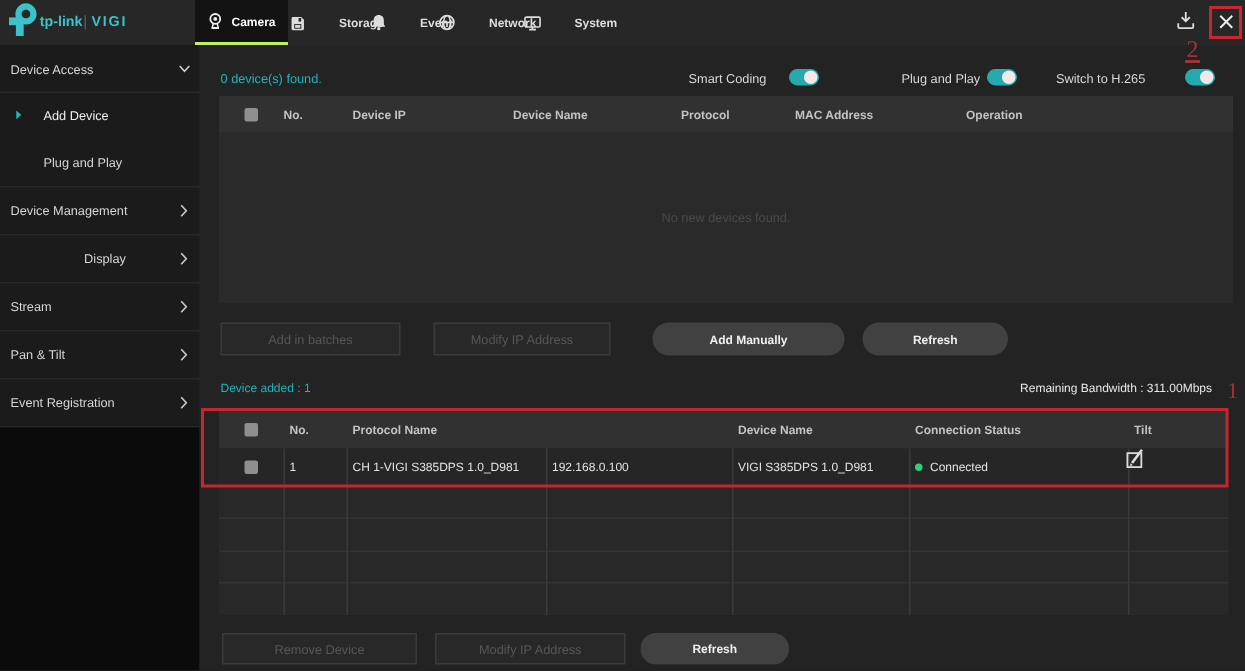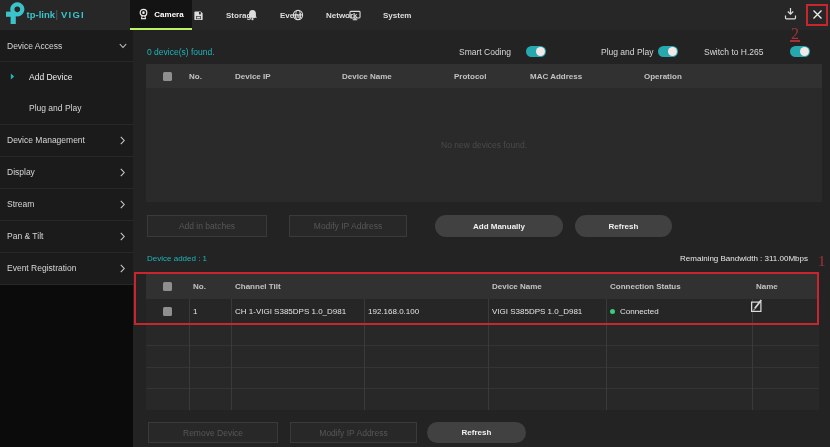--- a/index.html
+++ b/index.html
@@ -115,21 +115,21 @@
     <span style="padding-left:29px;">Plug and Play</span>
   </div>
 <div class="abs hline" style="left:0; top:124px; width:133px; background:#282828;"></div>
 <div class="snav" style="top:124px; height:32px;">
     <span style="padding-left:7px;">Device Management</span>
   <svg class="chev" width="5" height="9" viewBox="0 0 5 9">
       <path d="M0.8 0.8 L4.2 4.5 L0.8 8.2" fill="none" stroke="#c8c8c8" stroke-width="1.1"></path>
     </svg>
 </div>
 <div class="abs hline" style="left:0; top:156px; width:133px; background:#282828;"></div>
-<div class="snav" style="top:156px; height:32px;">
+<div class="snav" style="top:156px; height:32px;justify-content:center;">
     <span style="padding-left:7px;">Display</span>
   <svg class="chev" width="5" height="9" viewBox="0 0 5 9">
       <path d="M0.8 0.8 L4.2 4.5 L0.8 8.2" fill="none" stroke="#c8c8c8" stroke-width="1.1"></path>
     </svg>
 </div>
 <div class="abs hline" style="left:0; top:188px; width:133px; background:#282828;"></div>
 <div class="snav" style="top:188px; height:32px;">
     <span style="padding-left:7px;">Stream</span>
   <svg class="chev" width="5" height="9" viewBox="0 0 5 9">
       <path d="M0.8 0.8 L4.2 4.5 L0.8 8.2" fill="none" stroke="#c8c8c8" stroke-width="1.1"></path>
@@ -189,24 +189,24 @@
 
 <div class="abs teal" style="left:147px; top:254px; font-size:8px;">Device added : 1</div>
 <div class="abs" style="left:608px; top:254px; width:200px; text-align:right; font-size:8px; color:#e8e8e8;">Remaining Bandwidth : 311.00Mbps</div>
 <div class="abs" style="left:818px; top:253px; font-family:'Liberation Serif', serif; font-size:15px; color:#a23238;">1</div>
 
 <div class="thead" style="left:146px; top:274px; width:673px; height:25px;">
   <div class="thcell" style="left:0; width:43px; padding-left:17px;">
       <div class="cb"></div>
     </div>
   <div class="thcell" style="left:43px; width:42px;">No.</div>
-  <div class="thcell" style="left:85px; width:133px;">Channel Tilt</div>
+  <div class="thcell" style="left:85px; width:133px;">Protocol Name</div>
   <div class="thcell" style="left:342px; width:118px;">Device Name</div>
   <div class="thcell" style="left:460px; width:146px;">Connection Status</div>
-  <div class="thcell" style="left:606px; width:67px;">Name</div>
+  <div class="thcell" style="left:606px; width:67px;">Tilt</div>
 </div>
 <div class="abs" style="left:146px; top:299px; width:673px; height:25px; background:#262626;">
   <div class="cell" style="left:0; width:43px; padding-left:17px;">
       <div class="cb"></div>
     </div>
   <div class="cell" style="left:43px; width:42px;">1</div>
   <div class="cell" style="left:85px; width:133px;">CH 1-VIGI S385DPS 1.0_D981</div>
   <div class="cell" style="left:218px; width:124px;">192.168.0.100</div>
   <div class="cell" style="left:342px; width:118px;">VIGI S385DPS 1.0_D981</div>
   <div class="cell" style="left:460px; width:146px;"><span style="width:5px;height:5px;border-radius:50%;background:#35cf77;margin-right:5px;display:inline-block;"></span>Connected</div>

